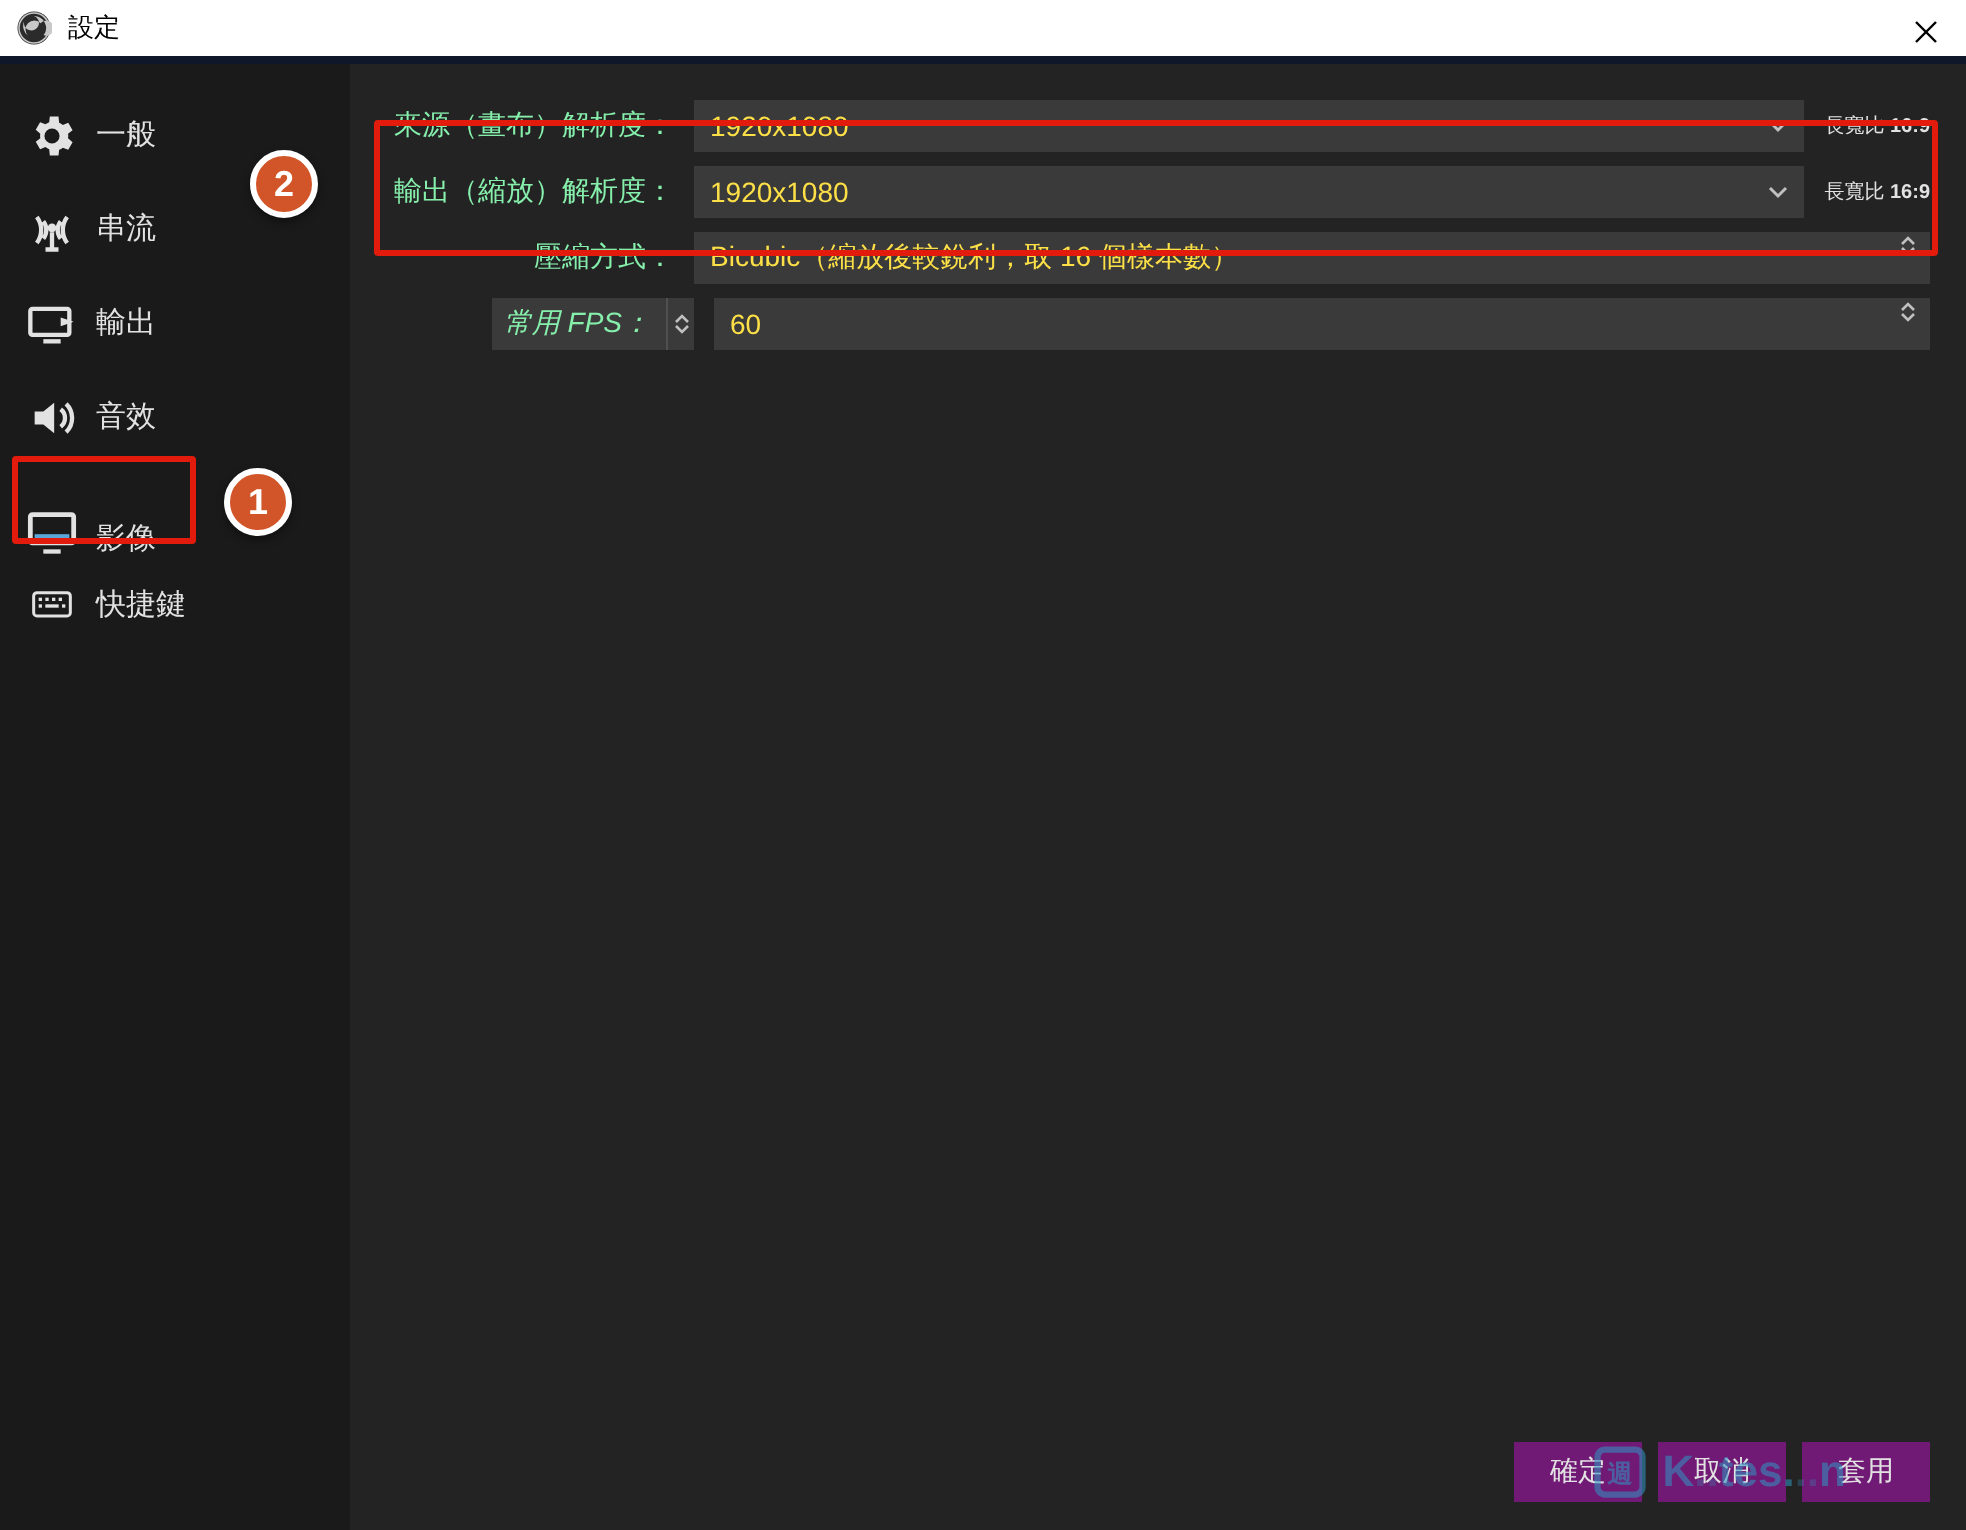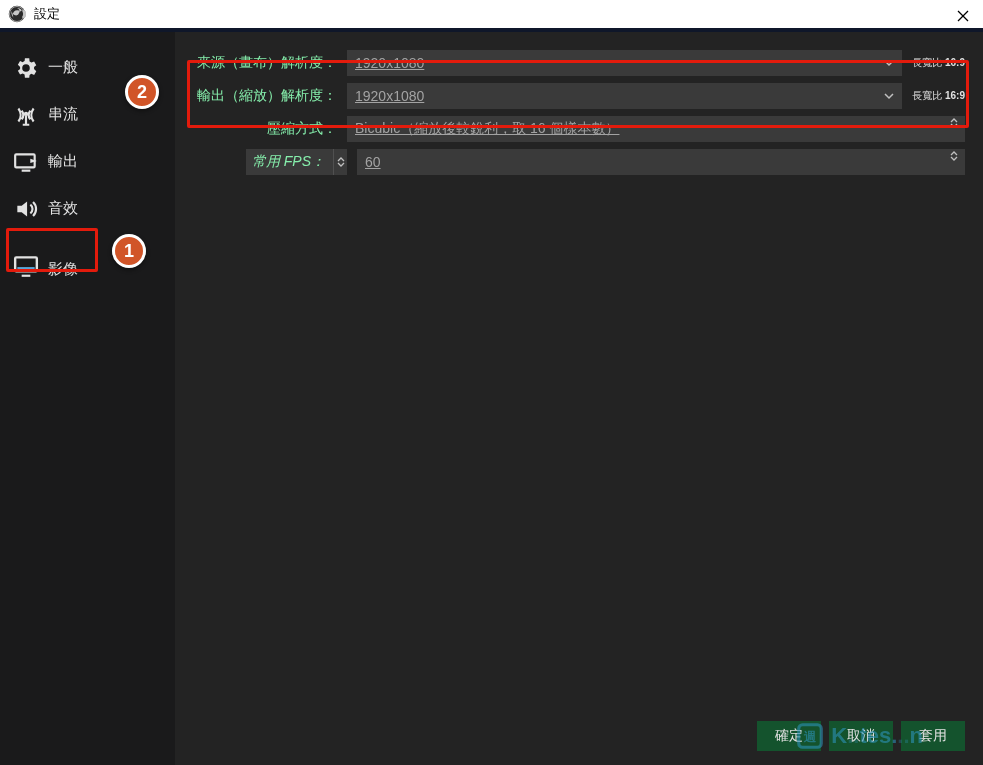--- a/index.html
+++ b/index.html
@@ -155,26 +155,25 @@
       border-left: 1px solid #505050;
       display: flex;
       flex-direction: column;
       justify-content: center;
       align-items: center;
     }
     .combo {
       flex: 1;
       height: 26px;
       background: #3a3a3a;
-      color: #a3a3a3;
+      color: #fde047;
       display: flex;
       align-items: center;
       padding: 0 8px;
       position: relative;
-      text-decoration: underline;
     }
     .combo .chevron {
       position: absolute;
       right: 8px;
       top: 8px;
       color: #c0c0c0;
     }
     .combo.spinner .spin-arrows {
       position: absolute;
       right: 4px;
@@ -198,21 +197,21 @@
     }
     
     .footer {
       margin-top: auto;
       display: flex;
       justify-content: flex-end;
       gap: 8px;
       padding: 4px 0 4px 0;
     }
     .btn {
-      background: #14532d;
+      background: #701a75;
       color: #e2e2e2;
       border: none;
       padding: 6px 18px;
       font-size: 14px;
       cursor: pointer;
     }
     
     .watermark-area {
       position: absolute;
       right: 60px;
@@ -307,20 +306,37 @@
           <rect x="2" y="4" width="20" height="13" rx="1" fill="none" stroke="#e2e2e2" stroke-width="2.2"></rect>
           <rect x="4" y="13" width="16" height="2" fill="#5aa6d8"></rect>
           <path stroke="#e2e2e2" stroke-width="2" d="M8 21h8"></path>
         </svg>
       </span>
       <span class="side-label">影像</span>
       <div class="red-box"></div>
       <div class="badge" style="left:100px; top:2px;">1</div>
     </div>
 
+    <div class="side-item">
+      <span class="side-icon">
+        <svg viewBox="0 0 24 24" width="26" height="20">
+          <rect x="1" y="4" width="22" height="14" rx="2" fill="none" stroke="#e2e2e2" stroke-width="1.8"></rect>
+          <g fill="#e2e2e2">
+            <rect x="4" y="7" width="2" height="2"></rect>
+              <rect x="8" y="7" width="2" height="2"></rect>
+              <rect x="12" y="7" width="2" height="2"></rect>
+              <rect x="16" y="7" width="2" height="2"></rect>
+            <rect x="4" y="11" width="2" height="2"></rect>
+              <rect x="8" y="11" width="8" height="2"></rect>
+              <rect x="18" y="11" width="2" height="2"></rect>
+          </g>
+        </svg>
+      </span>
+      <span class="side-label">快捷鍵</span>
+    </div>
 
   </div>
 
   <div class="content">
 
     <div class="row">
       <div class="row-label">來源（畫布）解析度：</div>
       <div class="combo">
         <span>1920x1080</span>
         <span class="chevron">

